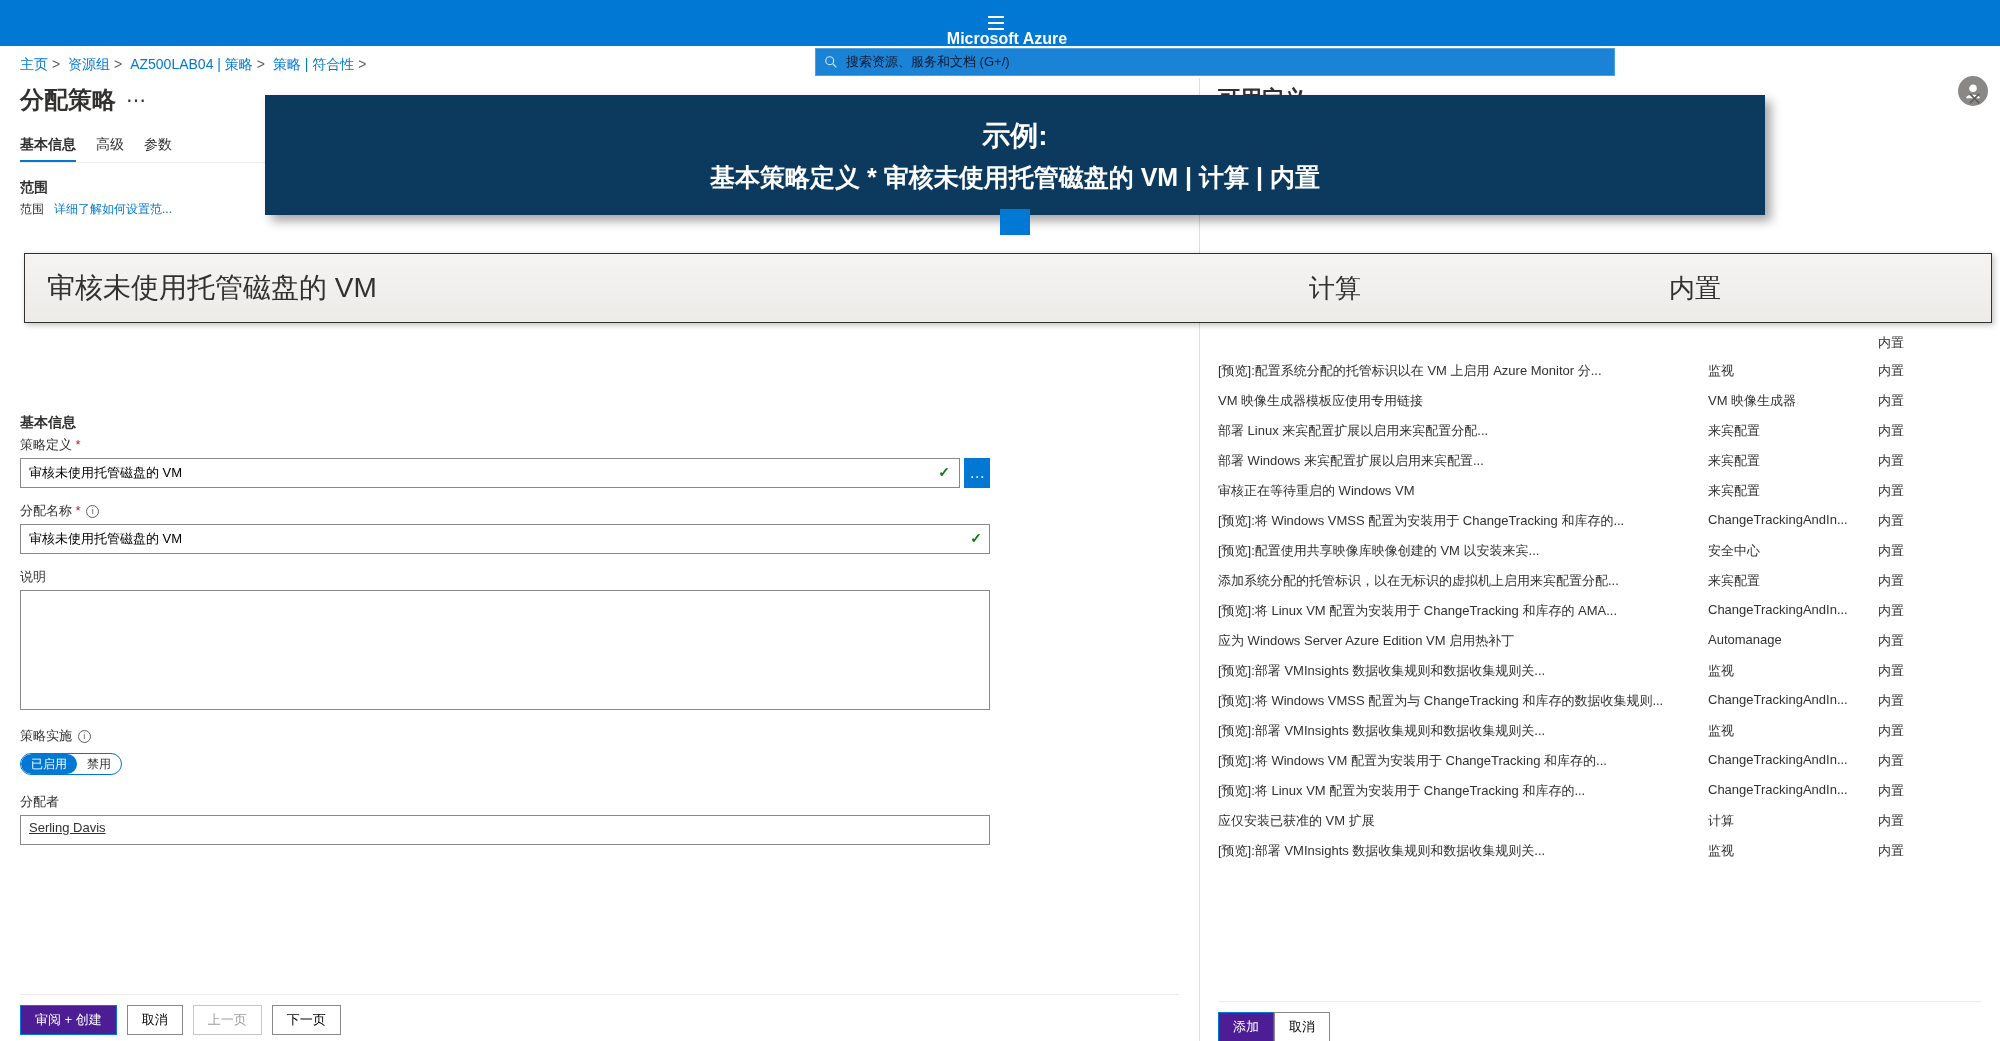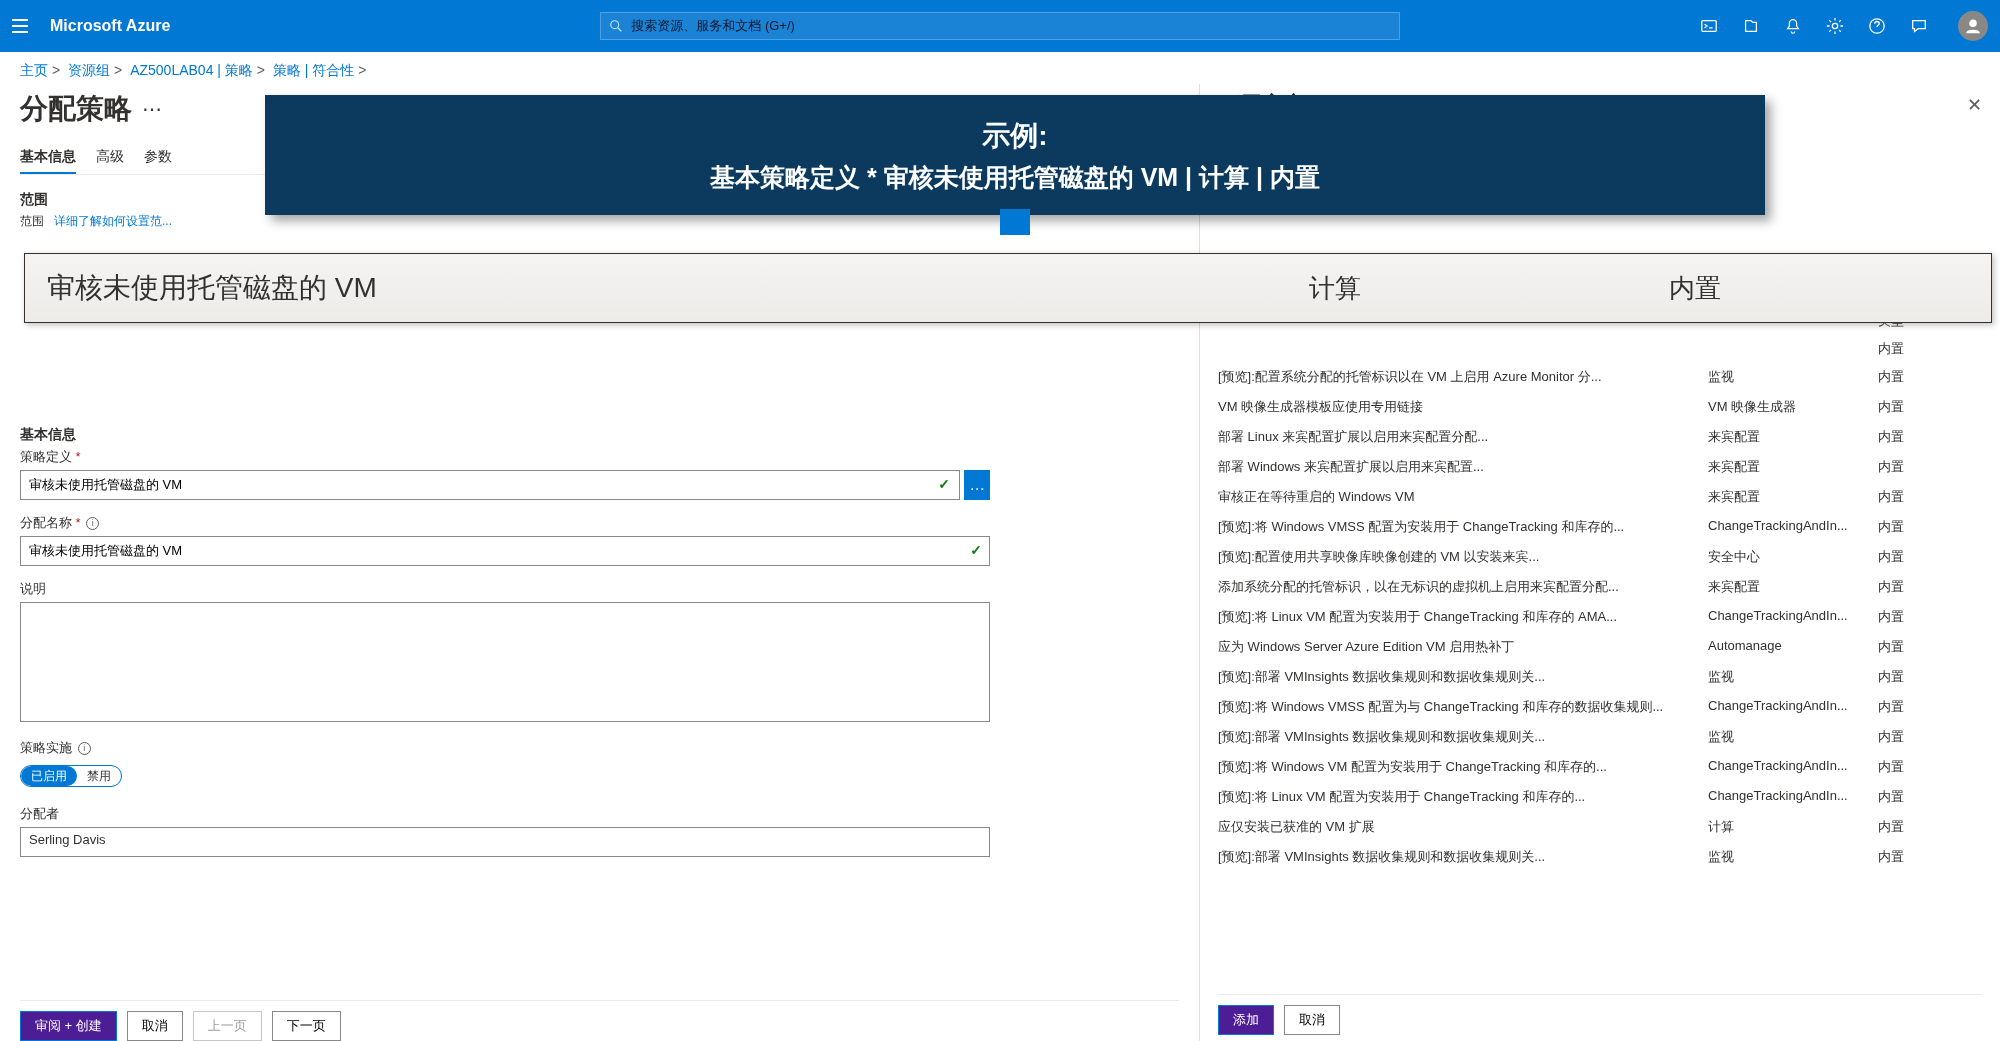--- a/index.html
+++ b/index.html
@@ -1,18 +1,18 @@
 <!DOCTYPE html>
 <html><head>
 <meta charset="utf-8">
 <style>
   * { box-sizing: border-box; margin: 0; padding: 0; }
   html, body { width: 2000px; height: 1041px; font-family: "Segoe UI", Arial, sans-serif; font-size: 14px; color: #323130; background: #fff; overflow: hidden; }
   
-  .top-bar { width: 100%; height: 52px; background: #0078d4; color: #fff; display: flex; align-items: center; padding: 16px 12px; }
+  .top-bar { width: 100%; height: 46px; background: #0078d4; color: #fff; display: flex; align-items: center; padding: 16px 12px; flex-direction: column; }
   .hamburger { width: 24px; height: 24px; display: flex; flex-direction: column; justify-content: center; gap: 4px; cursor: pointer; }
   .hamburger span { display: block; height: 2px; width: 16px; background: #fff; }
   .brand { font-weight: 600; margin-left: 14px; font-size: 16px; }
   .search-wrap { flex: 0 0 auto; margin-left: 430px; }
   .search-box { display: flex; align-items: center; background: #1b83d6; border: 1px solid #4aa0e0; width: 800px; height: 28px; padding: 0 8px; color: #fff; }
   .search-box svg { width: 14px; height: 14px; fill: #d0e7f7; }
   .search-box span { margin-left: 8px; color: #0f172a; font-size: 13px; }
   .right-icons { margin-left: auto; display: flex; align-items: center; gap: 20px; }
   .right-icons .ri { width: 22px; height: 22px; display: flex; align-items: center; justify-content: center; cursor: pointer; }
   .right-icons svg { width: 18px; height: 18px; stroke: #fff; fill: none; stroke-width: 1.4; }
@@ -20,21 +20,21 @@
   .avatar svg { width: 18px; height: 18px; fill: #fff; }
   
   .breadcrumbs { padding: 10px 20px 4px; font-size: 14px; }
   .breadcrumbs a { color: #0078d4; text-decoration: none; }
   .breadcrumbs .sep { margin: 0 4px; color: #605e5c; }
   
   .columns { display: flex; height: calc(100% - 40px - 34px); }
   .left-col { flex: 1 1 auto; padding: 6px 20px 0; position: relative; border-right: 1px solid #e1dfdd; display: flex; flex-direction: column; }
   .right-col { width: 800px; flex: 0 0 800px; padding: 6px 18px 0; position: relative; display: flex; flex-direction: column; }
   .page-title-row { display: flex; align-items: center; gap: 10px; margin-bottom: 14px; }
-  .page-title { font-size: 28px; font-weight: 600; }
+  .page-title { font-size: 24px; font-weight: 600; }
   .ellipsis { font-size: 20px; color: #323130; cursor: pointer; }
   
   .tabs { display: flex; border-bottom: 1px solid #edebe9; margin-bottom: 10px; gap: 20px; }
   .tab { padding: 6px 0; font-size: 14px; cursor: pointer; }
   .tab.active { color: #323130; border-bottom: 2px solid #0078d4; font-weight: 600; }
   .section-title { font-weight: 600; margin-top: 6px; margin-bottom: 4px; }
   .scope-row { display: flex; gap: 10px; align-items: center; font-size: 12px; color: #323130; }
   .scope-row a { color: #0078d4; text-decoration: none; font-size: 12px; }
   
   .form-block { margin-top: 190px; }
@@ -47,38 +47,38 @@
   .input-row textarea { height: 120px; border: 1px solid #8a8886; resize: none; padding: 6px 8px; font-family: inherit; font-size: 13px; }
   .input-w-btn { display: flex; gap: 4px; }
   .input-w-btn .text-input { width: 954px; }
   .browse-btn { width: 26px; height: 30px; background: #0078d4; color: #fff; border: none; cursor: pointer; font-size: 16px; line-height: 16px; }
   .valid-check { position: absolute; right: 8px; top: 6px; color: #107c10; font-weight: bold; }
   .input-w-btn .valid-check { right: 40px; }
   .toggle-grp { display: inline-flex; border: 1px solid #0078d4; border-radius: 12px; overflow: hidden; height: 22px; font-size: 12px; }
   .toggle-grp div { padding: 2px 10px; cursor: pointer; }
   .toggle-grp .on { background: #0078d4; color: #fff; border-radius: 12px; }
   .toggle-grp .off { color: #323130; }
-  .readonly { width: 970px; height: 30px; border: 1px solid #8a8886; padding: 4px 8px; font-size: 13px; }
+  .readonly { width: 970px; height: 30px; border: 1px solid #8a8886; padding: 4px 8px; font-size: 13px; text-decoration: underline; }
   
   .footer { position: absolute; bottom: 10px; left: 20px; right: 20px; border-top: 1px solid #edebe9; padding-top: 10px; display: flex; gap: 10px; }
   .btn { height: 30px; padding: 0 14px; font-size: 13px; border: 1px solid #8a8886; background: #fff; cursor: pointer; }
   .btn-primary { background: #4c1d95; border-color: #0078d4; color: #fff; }
   .btn:disabled { color: #a19f9d; border-color: #c8c6c4; cursor: default; }
   
   .right-title-row { display: flex; justify-content: space-between; align-items: center; margin-bottom: 18px; }
   .right-title { font-size: 22px; font-weight: 600; }
   .close-x { font-size: 18px; cursor: pointer; color: #605e5c; }
   .def-table { margin-top: 170px; }
   .def-header { display: flex; font-size: 13px; color: #323130; font-weight: 400; padding: 4px 0 6px; }
   .def-header .col-type { margin-left: auto; width: 120px; }
   .def-row { display: flex; padding: 6px 0; font-size: 13px; cursor: pointer; }
   .def-row .c-name { flex: 0 0 490px; white-space: nowrap; overflow: hidden; text-overflow: ellipsis; }
   .def-row .c-cat { flex: 0 0 170px; white-space: nowrap; overflow: hidden; text-overflow: ellipsis; }
   .def-row .c-type { flex: 0 0 60px; }
-  .right-footer { position: absolute; bottom: 16px; left: 18px; right: 18px; border-top: 1px solid #edebe9; padding-top: 10px; display: flex; gap: 10px; }
+  .right-footer { position: absolute; bottom: 3px; left: 18px; right: 18px; border-top: 1px solid #edebe9; padding-top: 10px; display: flex; }
   
   .callout { position: absolute; left: 265px; top: 95px; z-index: 50; }
   .callout-box { width: 1500px; height: 120px; background: #0b3a5e; color: #fff; display: flex; flex-direction: column; align-items: center; justify-content: center; box-shadow: 6px 6px 10px rgba(0,0,0,0.35); border: 2px solid #0b3a5e; }
   .callout-title { font-size: 28px; font-weight: 700; margin-bottom: 6px; }
   .callout-text { font-size: 25px; font-weight: 600; }
   .callout-text .bold { font-weight: 700; }
   .pointer { position: absolute; left: 735px; top: 114px; width: 30px; height: 26px; background: #0078d4; }
   
   .selected-bar { position: absolute; left: 24px; top: 253px; right: 8px; height: 70px; border: 1.5px solid #323130; background: linear-gradient(#f6f4f2, #ecebe8); display: flex; align-items: center; padding: 0 22px; z-index: 40; box-shadow: 2px 2px 6px rgba(0,0,0,0.25); }
   .selected-bar .s-name { font-size: 28px; flex: 1 1 auto; }

